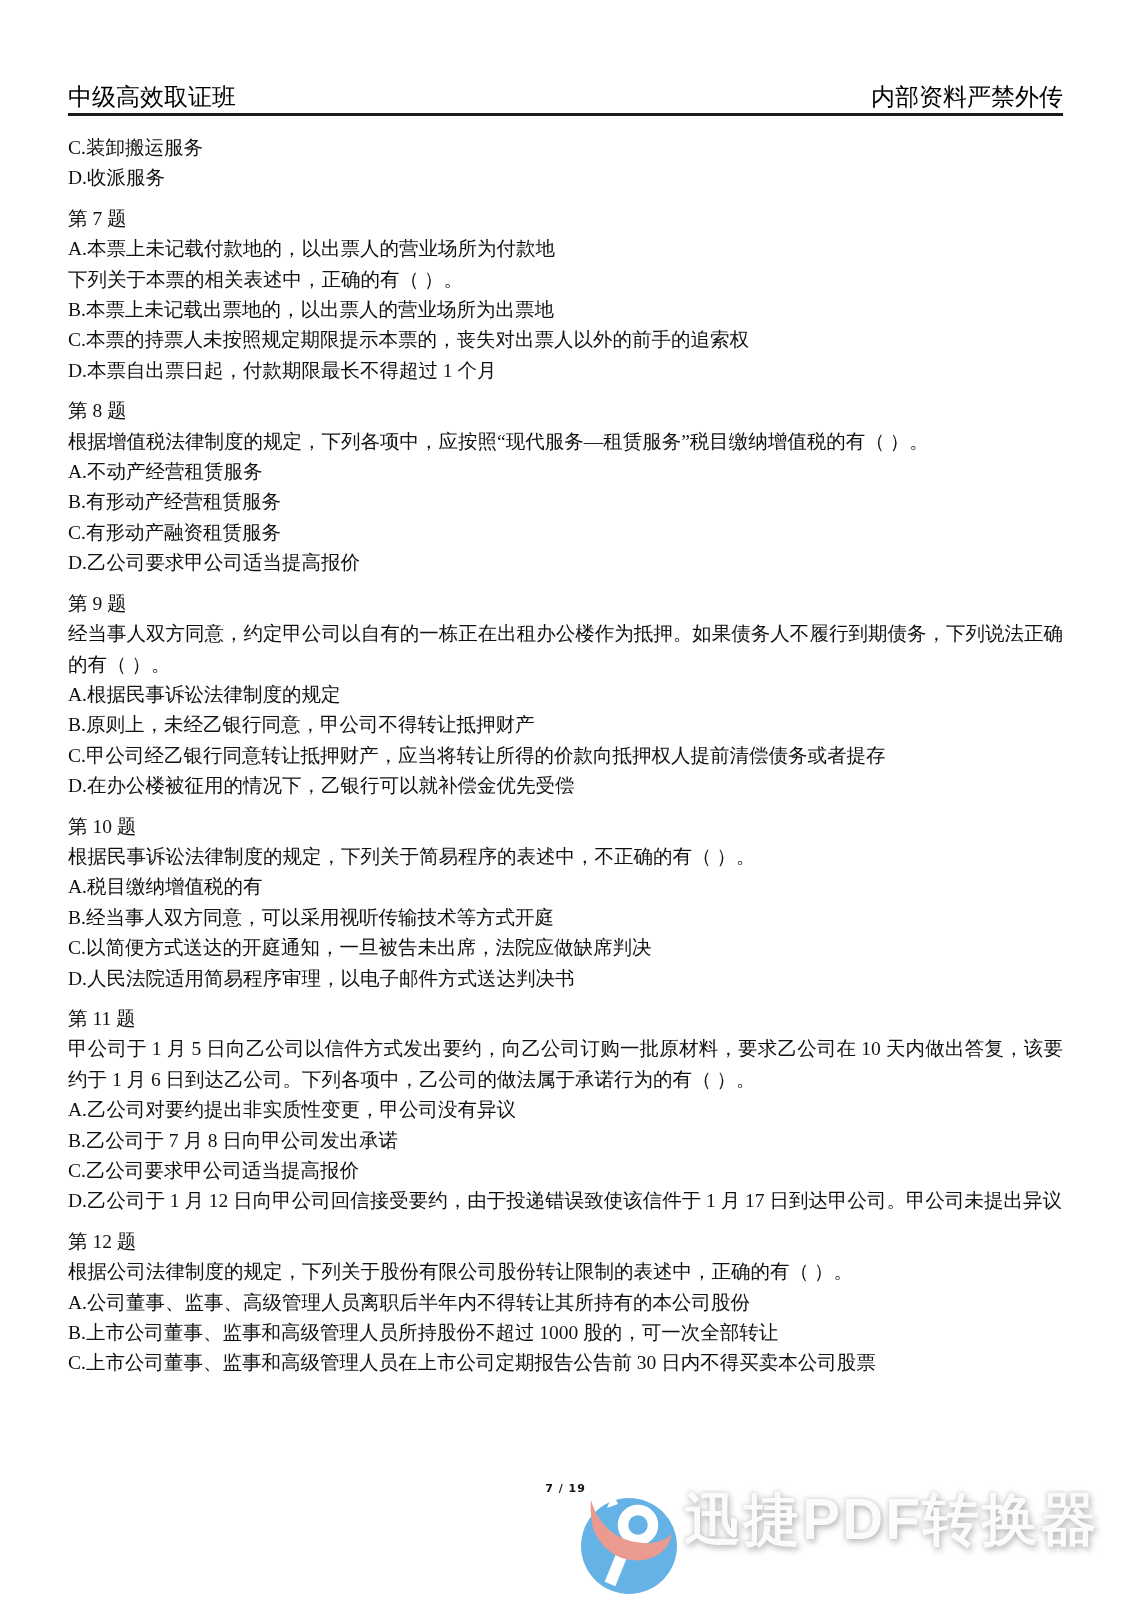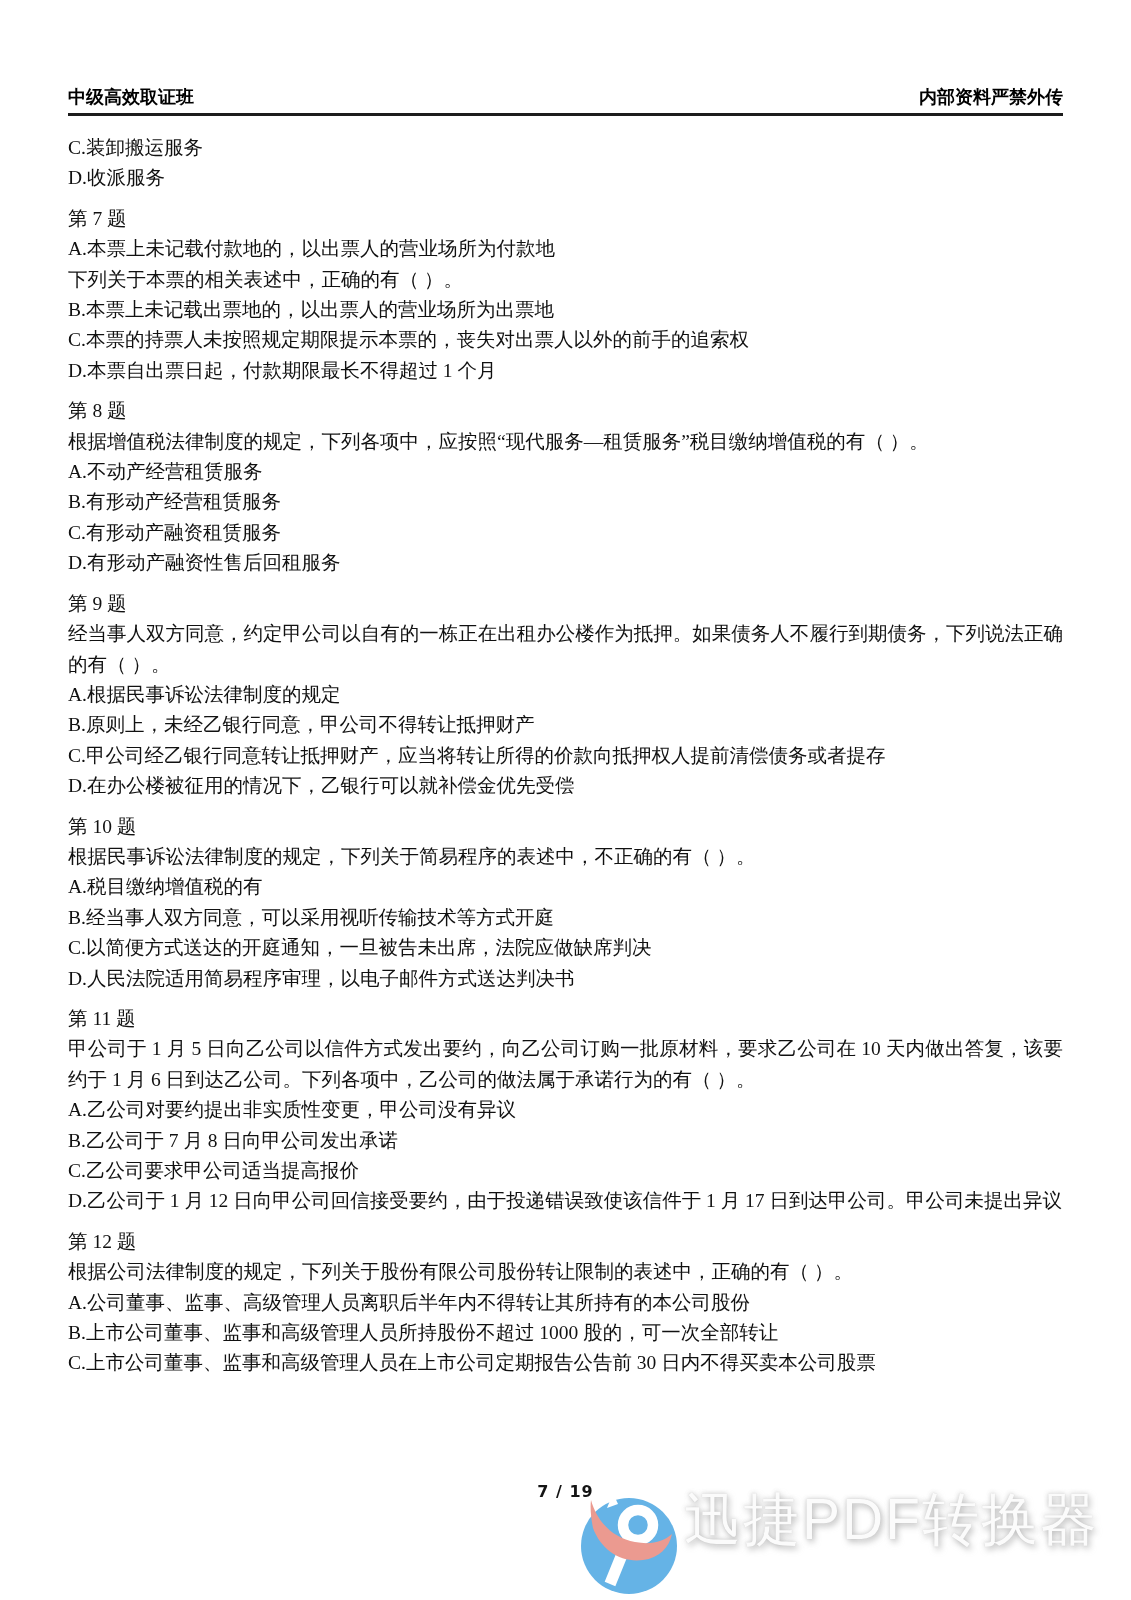--- a/index.html
+++ b/index.html
@@ -15,22 +15,22 @@
   .content {
     position:absolute;
     left:68px; top:0;
     width:995px;
   }
   .header {
     display:flex;
     align-items:flex-end;
     padding-top:84px;
     font-family:"Liberation Sans","DejaVu Sans",sans-serif;
-    font-weight:700;
-    font-size:18px;
+    font-weight:400;
+    font-size:24px;
     line-height:26px;
     color:#000000;
   }
   .header .h-left   { flex:1; text-align:left; }
   .header .h-center { flex:1; text-align:center; }
   .header .h-right  { flex:1; text-align:right; }
   .header-divider {
     margin-top:3px;
     border:none;
     border-top:3px solid #1c1c1c;
@@ -46,36 +46,36 @@
   .qnum { text-align:left; }
 
   
   .page-indicator {
     position:absolute;
     top:1482px; left:0;
     width:100%;
     text-align:center;
     font-family:"DejaVu Sans","Liberation Sans",sans-serif;
     font-weight:600;
-    font-size:16px;
+    font-size:11px;
     letter-spacing:1px;
     color:#141414;
     z-index:3;
   }
   .logo-wrap {
     position:absolute;
     left:577px; top:1492px;
     width:104px; height:104px;
     z-index:2;
   }
   .watermark-text {
     position:absolute;
     left:684px; top:1486px;
     font-family:"Liberation Sans","DejaVu Sans",sans-serif;
-    font-weight:400;
+    font-weight:700;
     font-size:57px;
     line-height:66px;
     letter-spacing:2px;
     color:#fbfbfb;
     text-shadow:
       2px 3px 6px rgba(150,150,150,0.65),
       -1px -1px 4px rgba(195,195,195,0.45),
       0 0 1px rgba(205,205,205,0.8);
     z-index:1;
     white-space:nowrap;
@@ -106,21 +106,21 @@
             <div class="line">B.本票上未记载出票地的，以出票人的营业场所为出票地</div>
             <div class="line">C.本票的持票人未按照规定期限提示本票的，丧失对出票人以外的前手的追索权</div>
             <div class="line">D.本票自出票日起，付款期限最长不得超过 1 个月</div>
           </div>
           <div class="question">
             <div class="line qnum">第 8 题</div>
             <div class="line">根据增值税法律制度的规定，下列各项中，应按照“现代服务—租赁服务”税目缴纳增值税的有（ ）。</div>
             <div class="line">A.不动产经营租赁服务</div>
             <div class="line">B.有形动产经营租赁服务</div>
             <div class="line">C.有形动产融资租赁服务</div>
-            <div class="line">D.有形动产融资性售后回租服务</div>
+            <div class="line">D.乙公司要求甲公司适当提高报价</div>
           </div>
           <div class="question">
             <div class="line qnum">第 9 题</div>
             <div class="line">经当事人双方同意，约定甲公司以自有的一栋正在出租办公楼作为抵押。如果债务人不履行到期债务，下列说法正确的有（ ）。</div>
             <div class="line">A.根据民事诉讼法律制度的规定</div>
             <div class="line">B.原则上，未经乙银行同意，甲公司不得转让抵押财产</div>
             <div class="line">C.甲公司经乙银行同意转让抵押财产，应当将转让所得的价款向抵押权人提前清偿债务或者提存</div>
             <div class="line">D.在办公楼被征用的情况下，乙银行可以就补偿金优先受偿</div>
           </div>
           <div class="question">

